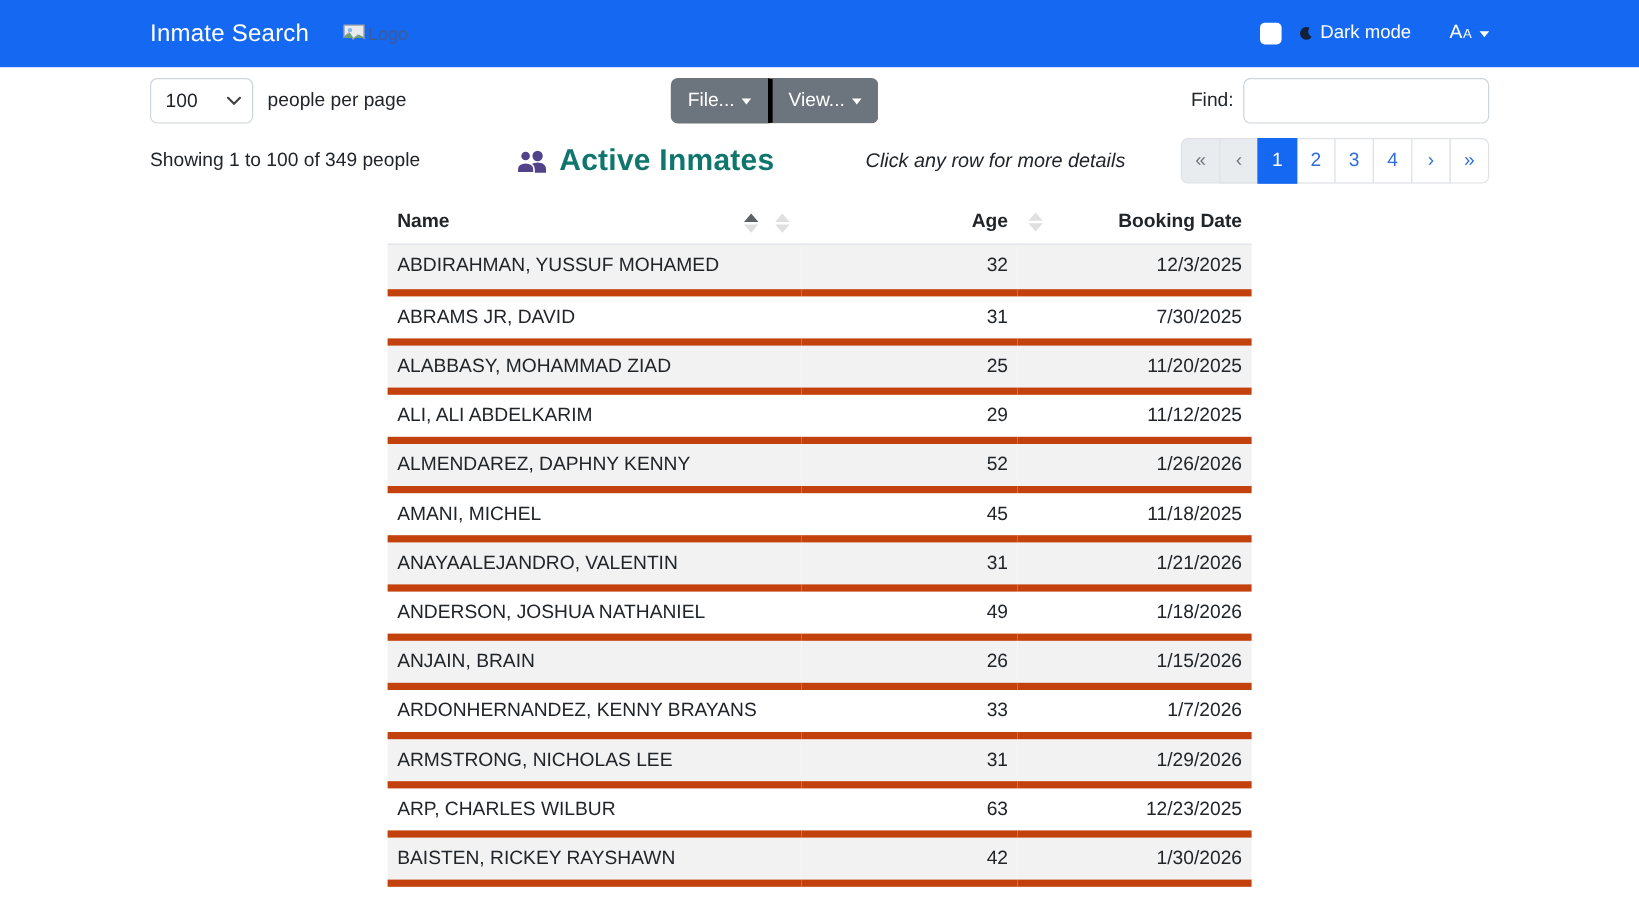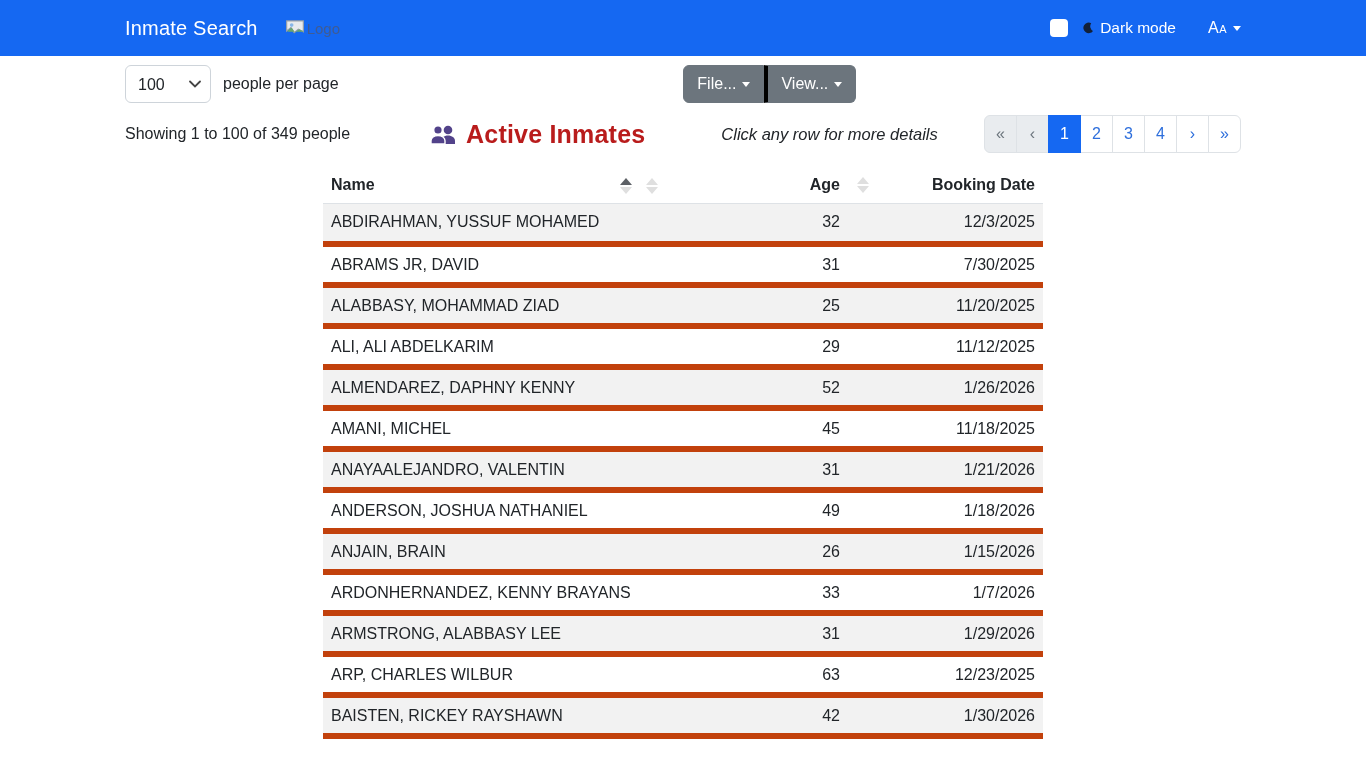--- a/index.html
+++ b/index.html
@@ -38,21 +38,21 @@
   .btn-secondary:first-child { border-radius:6px 0 0 6px; }
   .btn-secondary:last-child { border-radius:0 6px 6px 0; border-left:4px solid #000000; }
   .find-group { display:flex; align-items:center; gap:8px; }
   .find-input { width:205px; height:38px; border:1px solid #ced4da; border-radius:6px; padding:0 12px;
     font-size:16px; font-family:inherit; color:#212529; }
 
   
   .info-row { display:flex; align-items:center; margin-top:12px; height:38px; }
   .showing-text { font-size:16px; color:#212529; }
   .title-group { display:flex; align-items:center; gap:9px; margin-left:79px; }
-  .page-title { font-size:25px; font-weight:700; color:#b91c1c; letter-spacing:.2px; }
+  .page-title { font-size:25px; font-weight:700; color:#0f766e; letter-spacing:.2px; }
   .hint-text { font-style:italic; font-size:16.5px; color:#212529; margin-left:76px; }
 
   .pagination { margin-left:auto; display:flex; }
   .page-btn { min-width:33px; height:38px; border:1px solid #dee2e6; background:#fff; color:#2e6fdc;
     font-size:16px; font-family:inherit; display:flex; align-items:center; justify-content:center;
     margin-left:-1px; cursor:pointer; padding:0 6px; }
   .page-btn:first-child { border-radius:6px 0 0 6px; margin-left:0; }
   .page-btn:last-child { border-radius:0 6px 6px 0; }
   .page-btn.disabled { background:#e9ecef; color:#6c757d; cursor:default; }
   .page-btn.active { background:#1568f2; border-color:#1568f2; color:#fff; position:relative; z-index:2; }
@@ -131,20 +131,24 @@
     <button class="btn-secondary">
       <span>File...</span>
       <span class="caret"></span>
     </button>
     <button class="btn-secondary">
       <span>View...</span>
       <span class="caret"></span>
     </button>
   </div>
 
+  <div class="find-group">
+    <span>Find:</span>
+    <input class="find-input" type="text" value="" style="">
+  </div>
 </div>
 
 <div class="container info-row">
   <span class="showing-text">Showing 1 to 100 of 349 people</span>
 
   <span class="title-group">
     <span style="display:flex;">
       <svg width="28" height="21" viewBox="0 0 28 21">
         <g fill="#52428a">
           <circle cx="19" cy="6" r="4.3"></circle>
@@ -256,21 +260,21 @@
     <td class="td-name">ANJAIN, BRAIN</td>
     <td class="td-age">26</td>
     <td class="td-date">1/15/2026</td>
   </tr>
         <tr>
     <td class="td-name">ARDONHERNANDEZ, KENNY BRAYANS</td>
     <td class="td-age">33</td>
     <td class="td-date">1/7/2026</td>
   </tr>
         <tr>
-    <td class="td-name">ARMSTRONG, ALABBASY LEE</td>
+    <td class="td-name">ARMSTRONG, NICHOLAS LEE</td>
     <td class="td-age">31</td>
     <td class="td-date">1/29/2026</td>
   </tr>
         <tr>
     <td class="td-name">ARP, CHARLES WILBUR</td>
     <td class="td-age">63</td>
     <td class="td-date">12/23/2025</td>
   </tr>
         <tr>
     <td class="td-name">BAISTEN, RICKEY RAYSHAWN</td>

